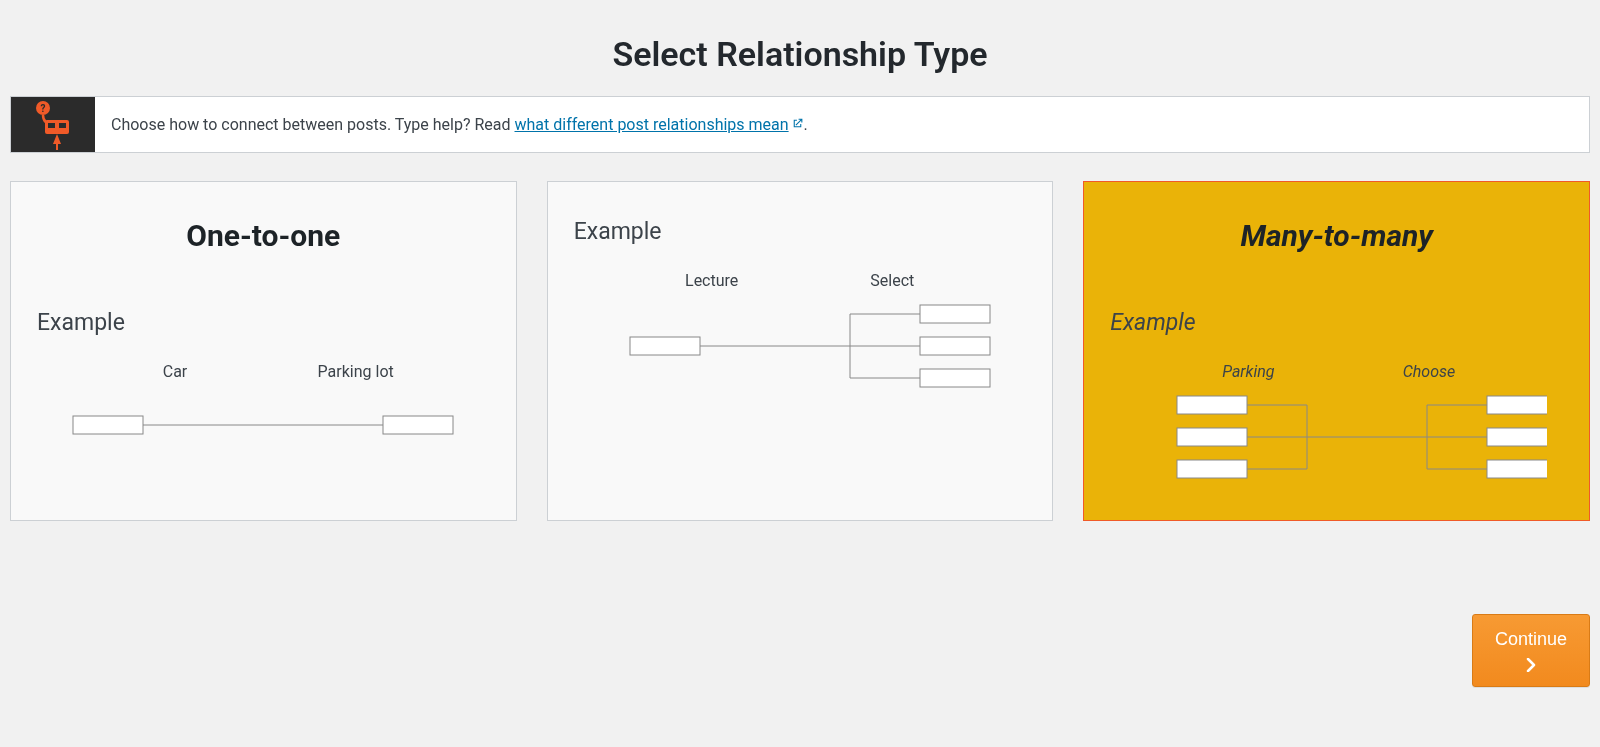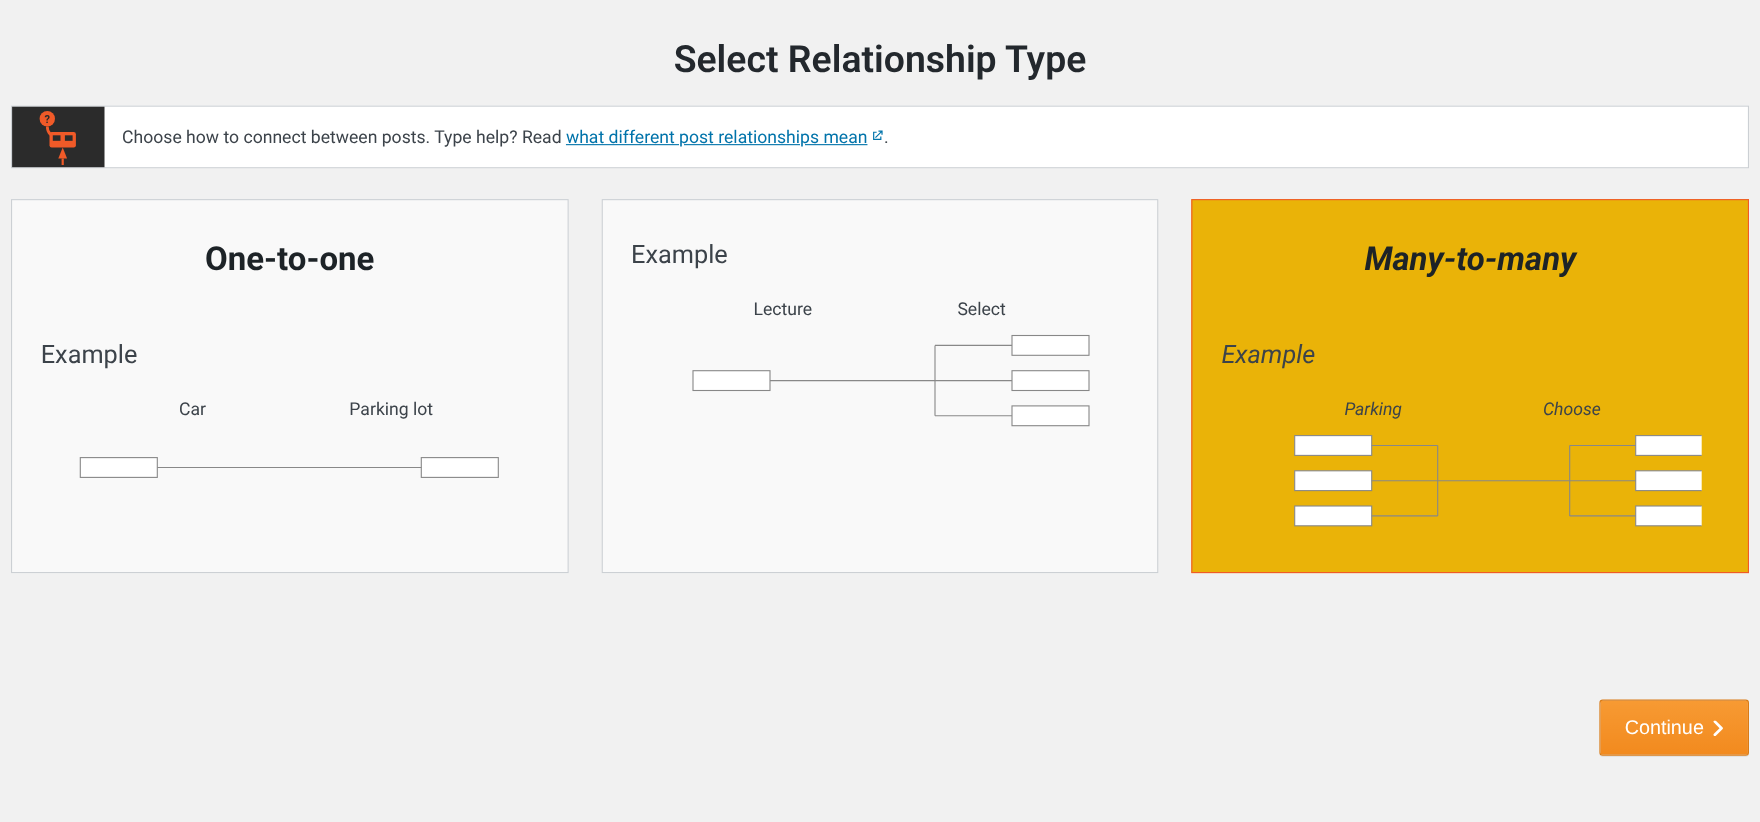--- a/index.html
+++ b/index.html
@@ -127,20 +127,21 @@
     border: 1px solid #d97b16;
     color: #fff;
     font-size: 18px;
     padding: 14px 22px;
     border-radius: 3px;
     cursor: pointer;
     display: flex;
     align-items: center;
     gap: 8px;
     box-shadow: 0 1px 0 rgba(0,0,0,0.08);
+    flex-direction: column;
   }
   .continue-btn svg { display: block; }
 
   
   .node-box { fill: #fff; stroke: #888; stroke-width:1; }
   .node-line { stroke: #888; stroke-width:1; fill:none; }
 </style>
 </head>
 <body>
 

